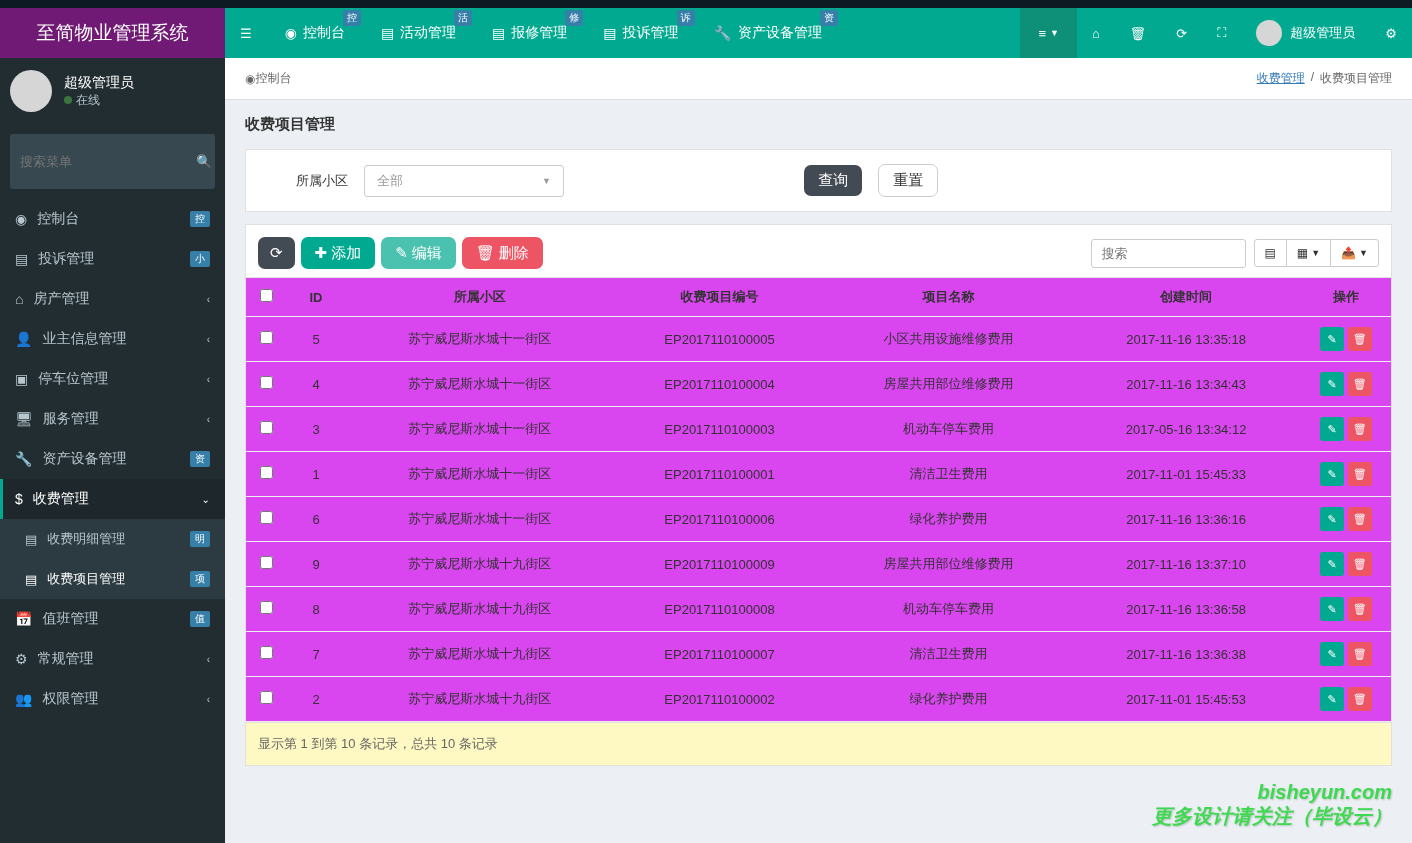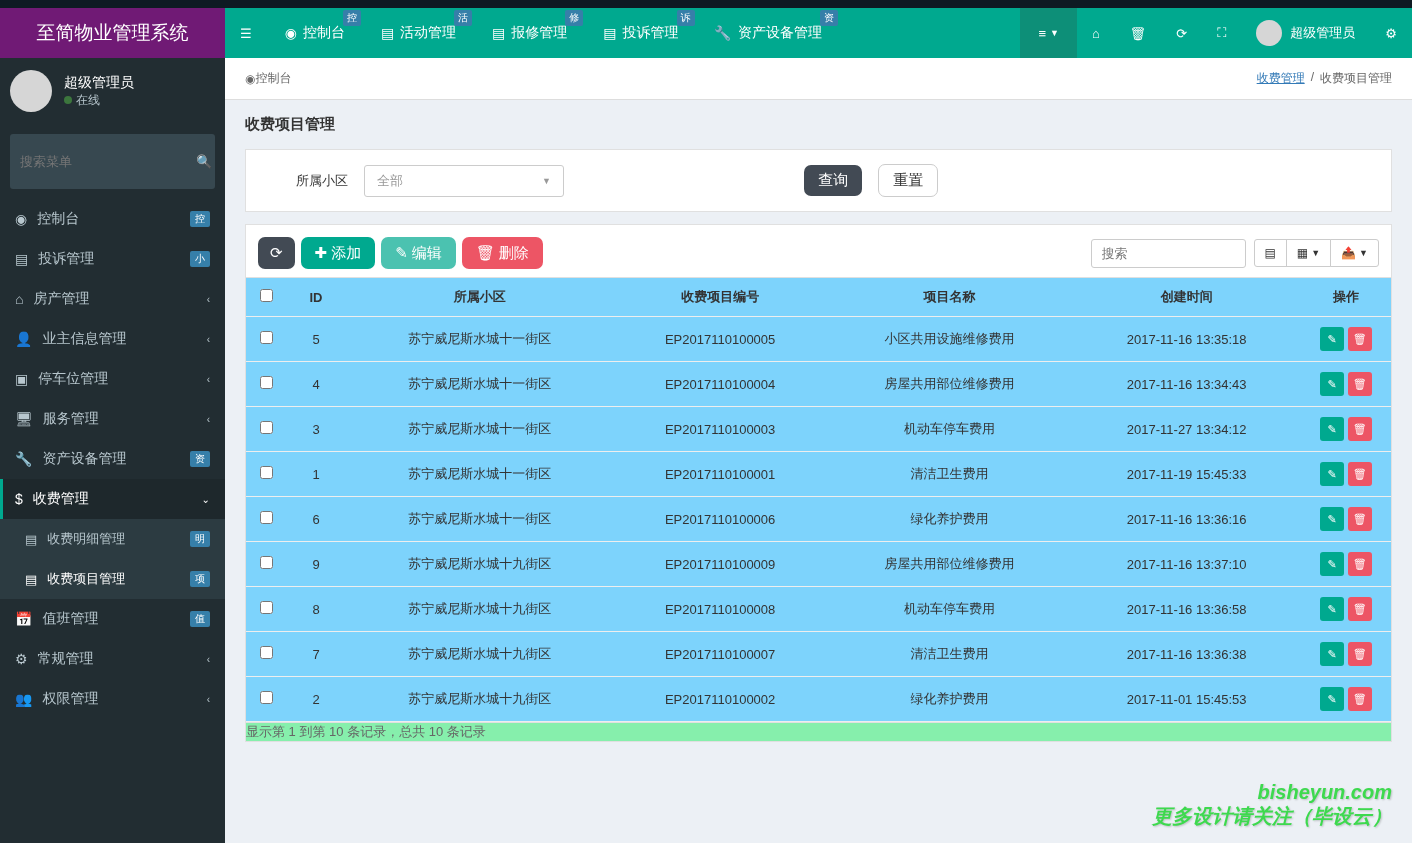--- a/index.html
+++ b/index.html
@@ -48,28 +48,28 @@
 .btn-icon { background: #424a54; color: #fff; padding: 7px 12px; }
 .toolbar { display: flex; justify-content: space-between; align-items: center; margin-bottom: 0; background: #fff; padding: 12px 12px 8px; border: 1px solid #e0e0e0; border-bottom: none; }
 .toolbar-left { display: flex; gap: 6px; }
 .toolbar-right { display: flex; gap: 8px; align-items: center; }
 .search-input { border: 1px solid #ccc; padding: 6px 10px; width: 155px; border-radius: 3px; font-size: 13px; }
 .icon-group { display: flex; }
 .icon-group .ibtn { border: 1px solid #ccc; padding: 6px 10px; background: #fff; cursor: pointer; font-size: 12px; display: flex; align-items: center; gap: 3px; }
 .icon-group .ibtn:first-child { border-radius: 3px 0 0 3px; }
 .icon-group .ibtn:last-child { border-radius: 0 3px 3px 0; margin-left: -1px; }
 .icon-group .ibtn + .ibtn { margin-left: -1px; }
-table { width: 100%; border-collapse: collapse; background: #7dd3fc; }
+table { width: 100%; border-collapse: collapse; background: #d946ef; }
 .table-wrap { border: 1px solid #e0e0e0; }
 th, td { padding: 10px 8px; text-align: center; border-bottom: 1px solid #eee; font-size: 13px; }
 th { font-weight: 600; color: #333; }
 .action-btn { width: 24px; height: 24px; border-radius: 3px; border: none; cursor: pointer; color: #fff; font-size: 11px; display: inline-flex; align-items: center; justify-content: center; }
 .action-edit { background: #00a98f; }
 .action-del { background: #ed5565; }
-.pagination-info { background: #86efac; border: 1px solid #e0e0e0; border-top: none; color: #666; font-size: 13px; }
+.pagination-info { padding: 12px; background: #fef9c3; border: 1px solid #e0e0e0; border-top: none; color: #666; font-size: 13px; }
 .watermark { position: fixed; bottom: 15px; right: 20px; color: #3dd94e; font-size: 20px; font-weight: bold; text-shadow: 1px 1px 2px rgba(0,0,0,0.2); line-height: 1.2; text-align: right; font-style: italic; }
 .caret { font-size: 9px; }
 .toggle-btn { padding: 0 15px; height: 50px; display: flex; align-items: center; cursor: pointer; }
 .dropdown-toggle { padding: 0 18px; height: 50px; display: flex; align-items: center; cursor: pointer; background: #0d8f78; gap: 4px; }
 </style>
 </head>
 <body>
 
 <div class="topbar"></div>
 <div class="header">
@@ -300,37 +300,37 @@
                     <span>🗑</span>
                   </button>
     </td>
               </tr>
               <tr>
     <td><input type="checkbox" style=""></td>
     <td>3</td>
     <td>苏宁威尼斯水城十一街区</td>
     <td>EP2017110100003</td>
     <td>机动车停车费用</td>
-    <td>2017-11-27 13:34:12</td>
+    <td>2017-05-16 13:34:12</td>
     <td>
       <button class="action-btn action-edit">
                     <span>✎</span>
                   </button>
       <button class="action-btn action-del">
                     <span>🗑</span>
                   </button>
     </td>
               </tr>
               <tr>
     <td><input type="checkbox" style=""></td>
     <td>1</td>
     <td>苏宁威尼斯水城十一街区</td>
     <td>EP2017110100001</td>
     <td>清洁卫生费用</td>
-    <td>2017-11-19 15:45:33</td>
+    <td>2017-11-01 15:45:33</td>
     <td>
       <button class="action-btn action-edit">
                     <span>✎</span>
                   </button>
       <button class="action-btn action-del">
                     <span>🗑</span>
                   </button>
     </td>
               </tr>
               <tr>

